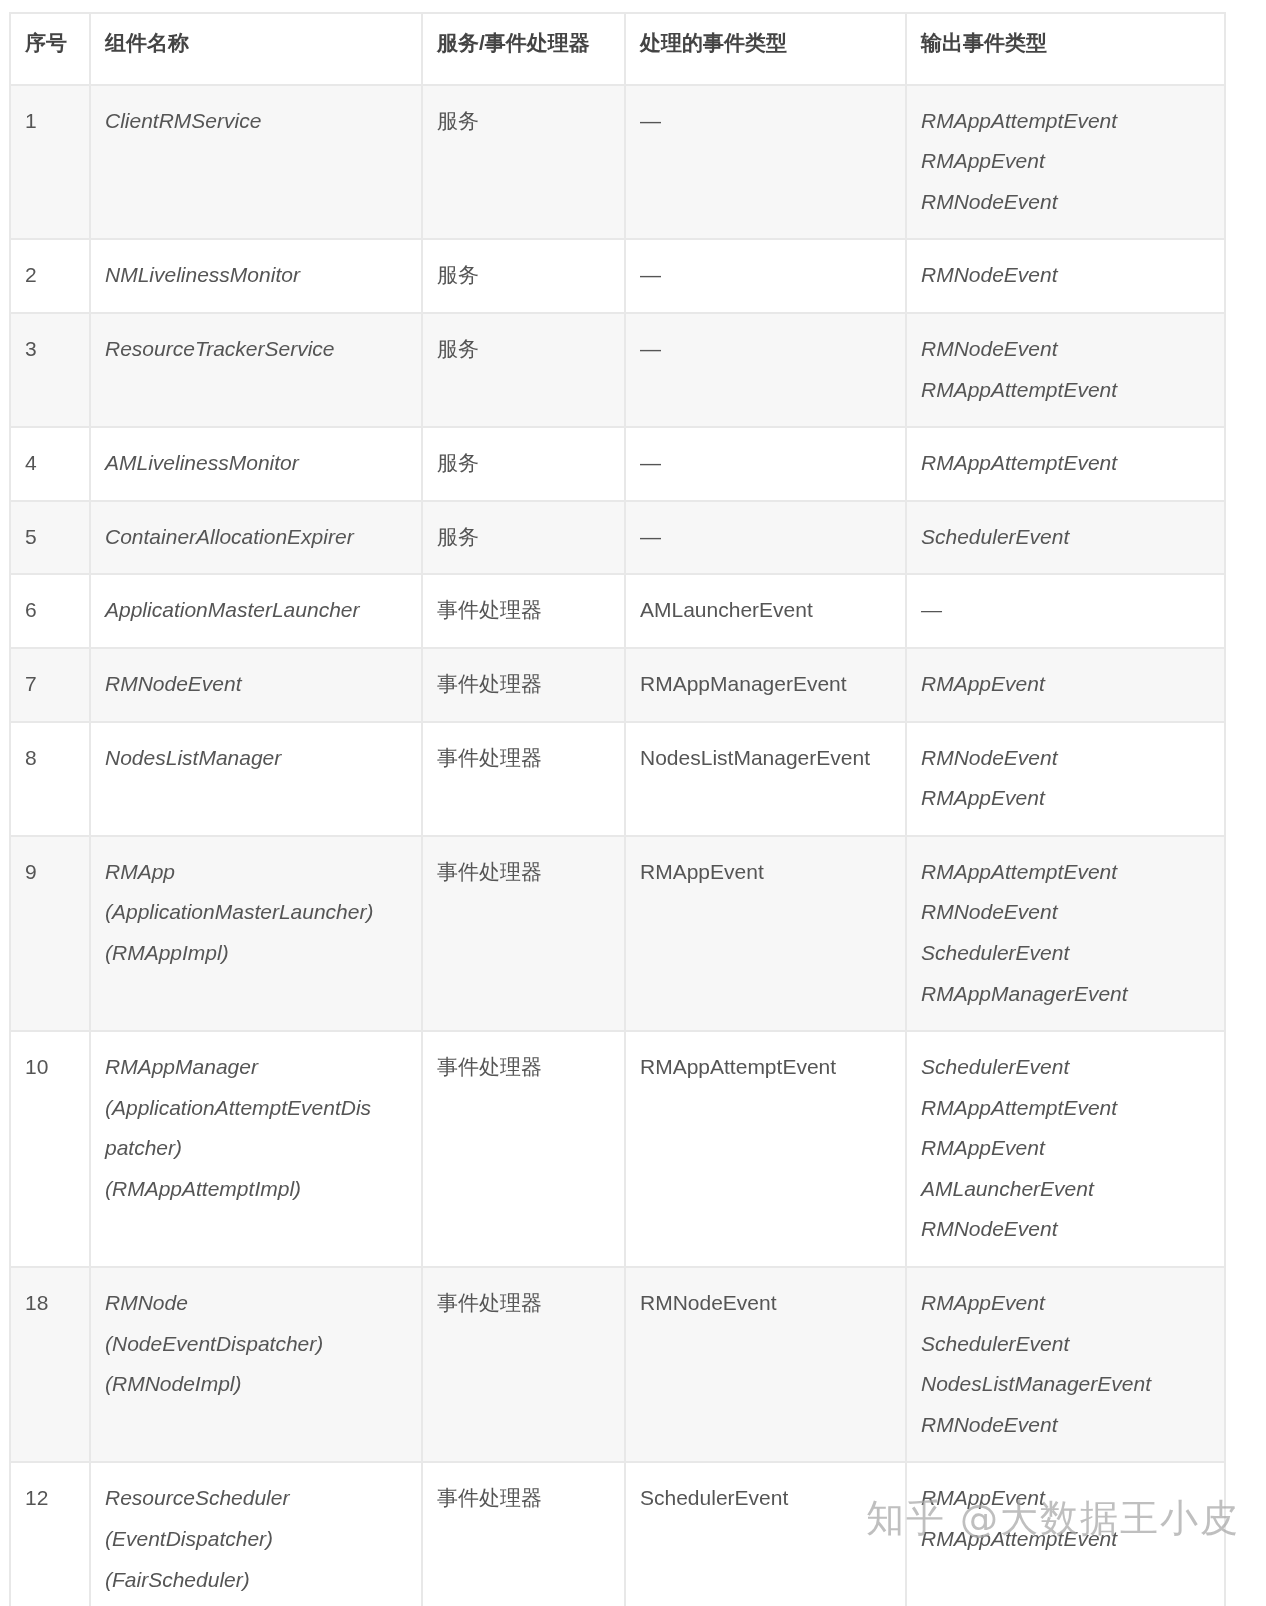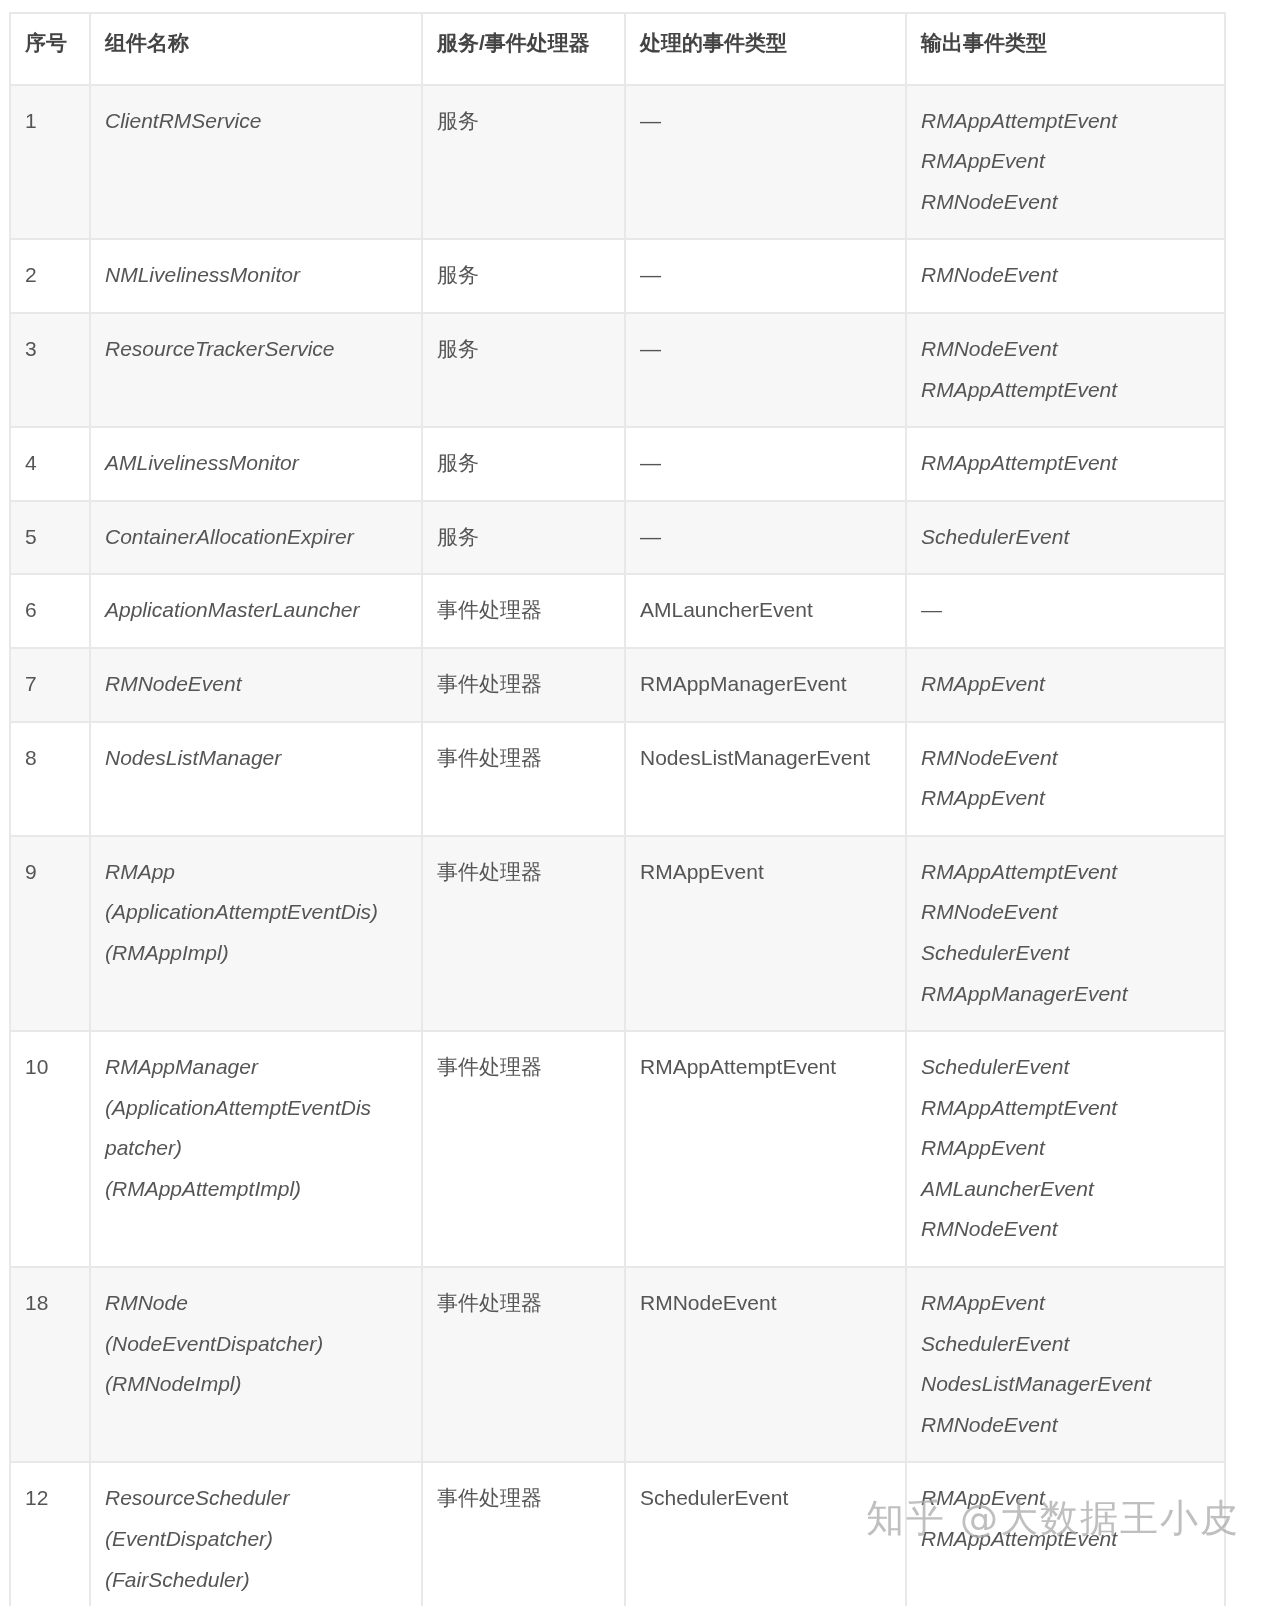--- a/index.html
+++ b/index.html
@@ -148,21 +148,21 @@
         <td>NodesListManagerEvent</td>
         <td>
           <span class="line">RMNodeEvent</span>
           <span class="line">RMAppEvent</span>
         </td>
       </tr>
       <tr>
         <td>9</td>
         <td>
           <span class="line">RMApp</span>
-          <span class="line">(ApplicationAttemptEventDis)</span>
+          <span class="line">(ApplicationMasterLauncher)</span>
           <span class="line">(RMAppImpl)</span>
         </td>
         <td class="wrap">事件处理器</td>
         <td>RMAppEvent</td>
         <td>
           <span class="line">RMAppAttemptEvent</span>
           <span class="line">RMNodeEvent</span>
           <span class="line">SchedulerEvent</span>
           <span class="line">RMAppManagerEvent</span>
         </td>

